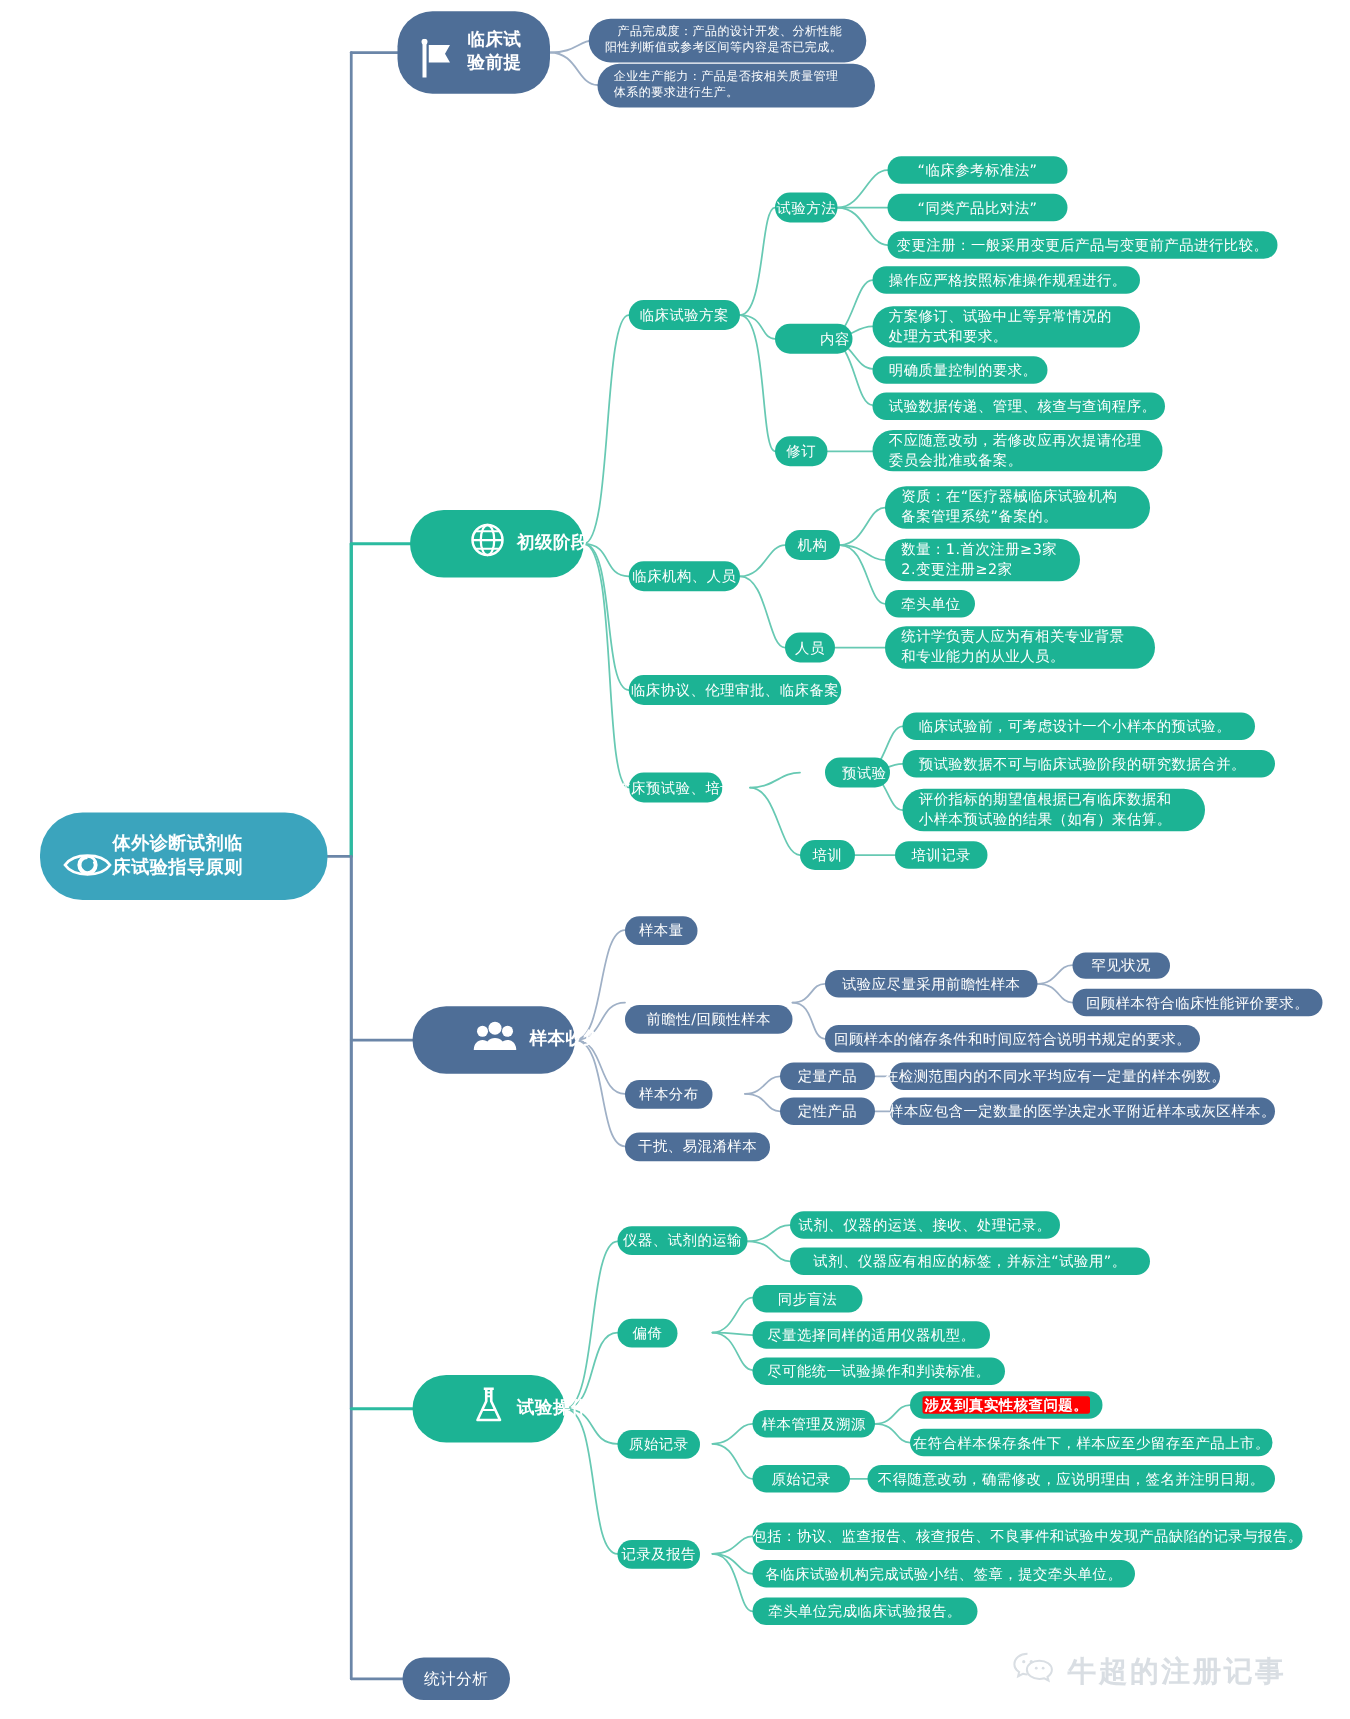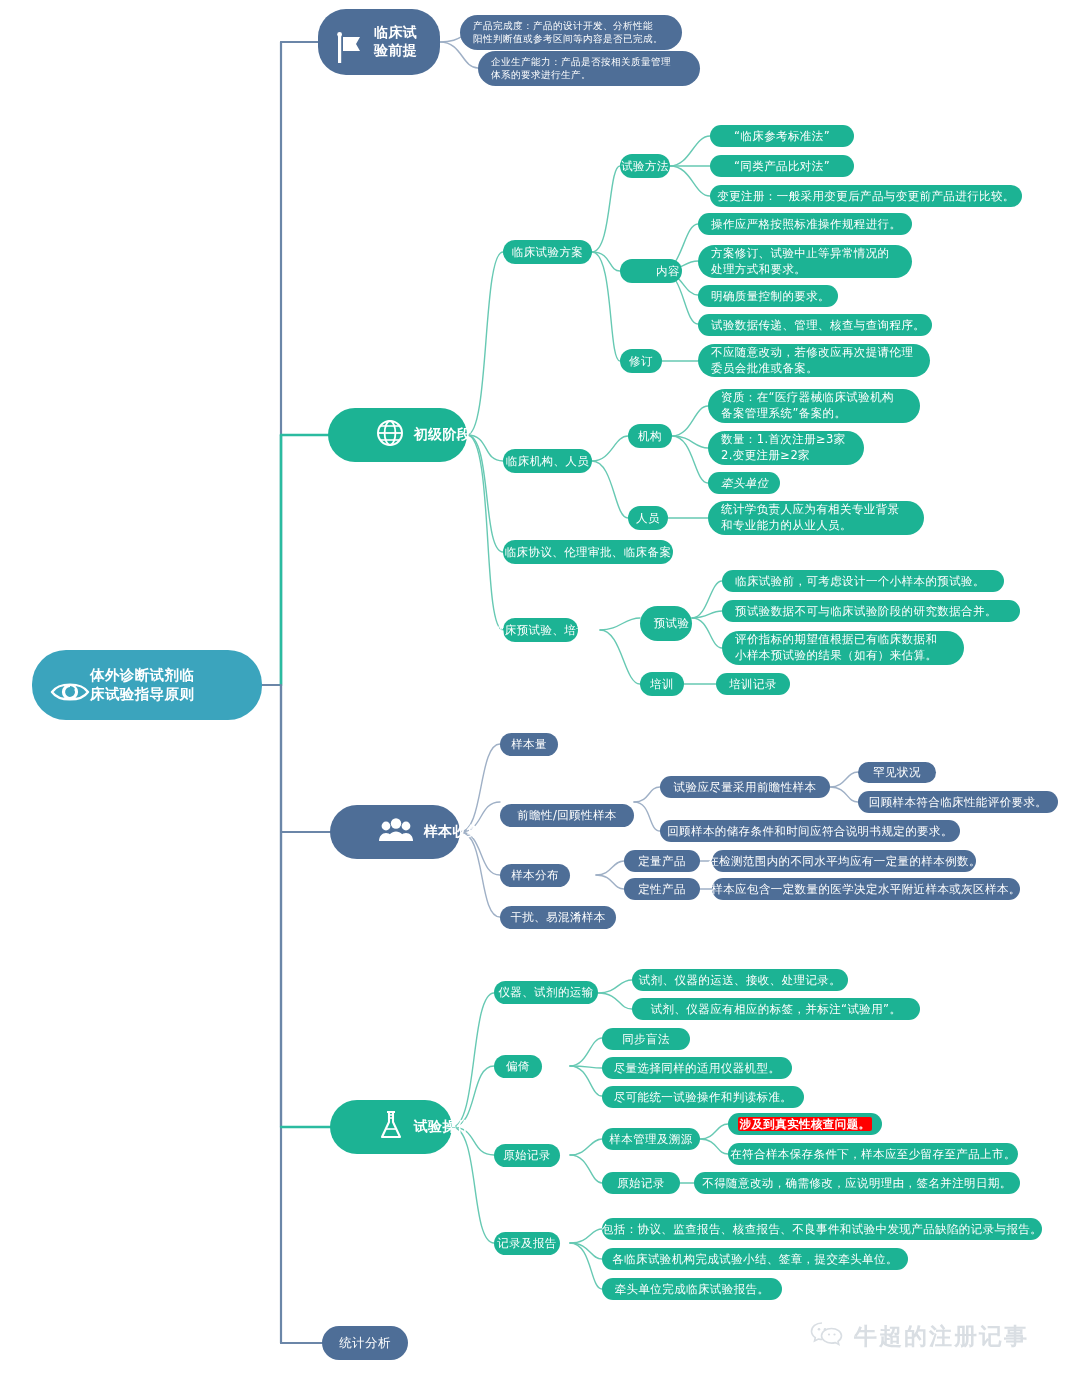--- a/index.html
+++ b/index.html
@@ -211,21 +211,21 @@
       <svg width="30" height="34" viewBox="0 0 30 34">
         <rect x="4" y="3" width="3.2" height="28" fill="#fff"></rect>
         <circle cx="5.6" cy="2.4" r="2.4" fill="#fff"></circle>
         <path d="M9 5 L26 5 L22 12 L26 19 L9 19 Z" fill="#fff"></path>
       </svg>
     </span>
     <span>临床试
 验前提</span>
   </div>
 
-  <div class="node c-blue leaf multi" style="left:460px; top:15px; width:222px; height:35px;">
+  <div class="node c-blue leaf multi" style="left:471px; top:15px; width:222px; height:35px;text-align:right;">
     <span style="font-size:9.6px;line-height:1.35;">产品完成度：产品的设计开发、分析性能
 阳性判断值或参考区间等内容是否已完成。</span>
   </div>
   <div class="node c-blue leaf multi" style="left:478px; top:51px; width:222px; height:35px;">
     <span style="font-size:9.6px;line-height:1.35;">企业生产能力：产品是否按相关质量管理
 体系的要求进行生产。</span>
   </div>
 
   <div class="node c-green branch" style="left:328px; top:408px; width:139px; height:54px;">
     <span class="ico">
@@ -300,29 +300,29 @@
   </div>
 
   <div class="node c-green leaf multi" style="left:708px; top:389px; width:212px; height:34px;">
     <span style="line-height:1.35;">资质：在“医疗器械临床试验机构
 备案管理系统”备案的。</span>
   </div>
   <div class="node c-green leaf multi" style="left:708px; top:431px; width:156px; height:34px;">
     <span style="line-height:1.35;">数量：1.首次注册≥3家
            2.变更注册≥2家</span>
   </div>
-  <div class="node c-green leaf" style="left:708px; top:472px; width:72px; height:22px;font-style:italic;">
+  <div class="node c-green leaf" style="left:708px; top:472px; width:72px; height:22px;">
     <span>牵头单位</span>
   </div>
   <div class="node c-green leaf multi" style="left:708px; top:501px; width:216px; height:34px;">
     <span style="line-height:1.35;">统计学负责人应为有相关专业背景
 和专业能力的从业人员。</span>
   </div>
 
-  <div class="node c-green sub" style="left:640px; top:606px; width:52px; height:35px;padding-left:25px;">
+  <div class="node c-green sub" style="left:660px; top:606px; width:52px; height:24px;padding-left:25px;">
     <span>预试验</span>
   </div>
   <div class="node c-green sub" style="left:640px; top:672px; width:44px; height:24px;">
     <span>培训</span>
   </div>
 
   <div class="node c-green leaf" style="left:722px; top:570px; width:282px; height:22px;">
     <span>临床试验前，可考虑设计一个小样本的预试验。</span>
   </div>
   <div class="node c-green leaf" style="left:722px; top:600px; width:298px; height:22px;">

